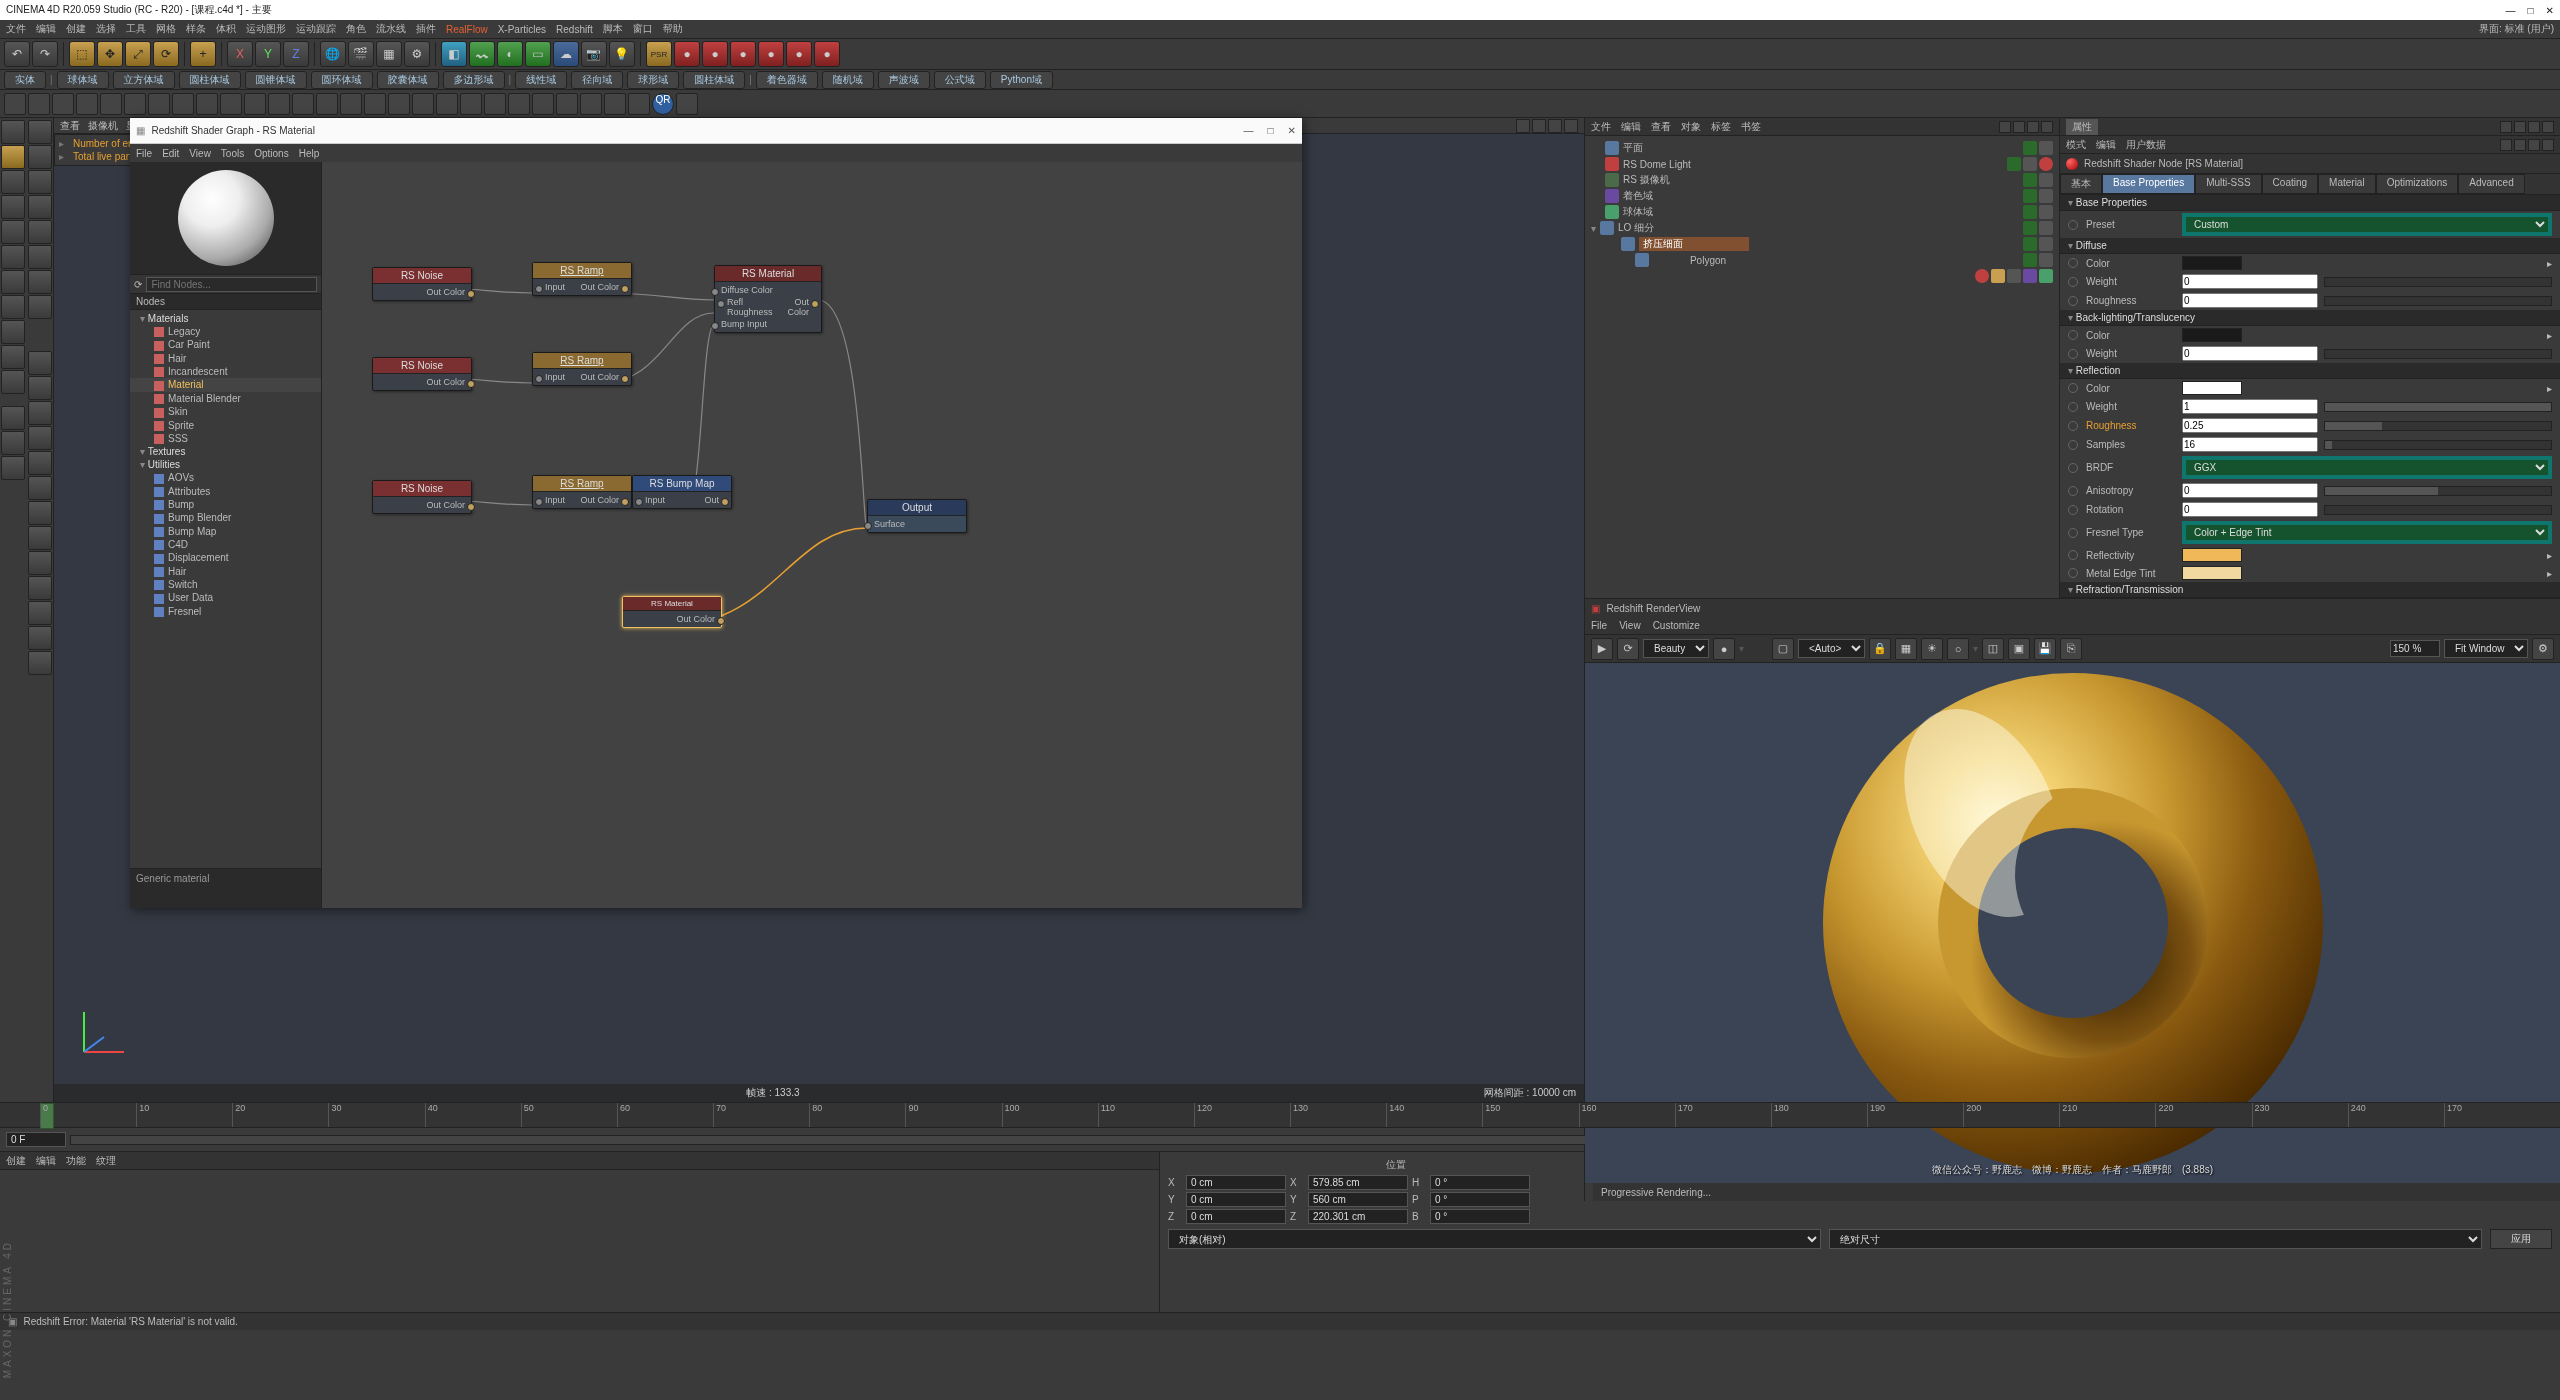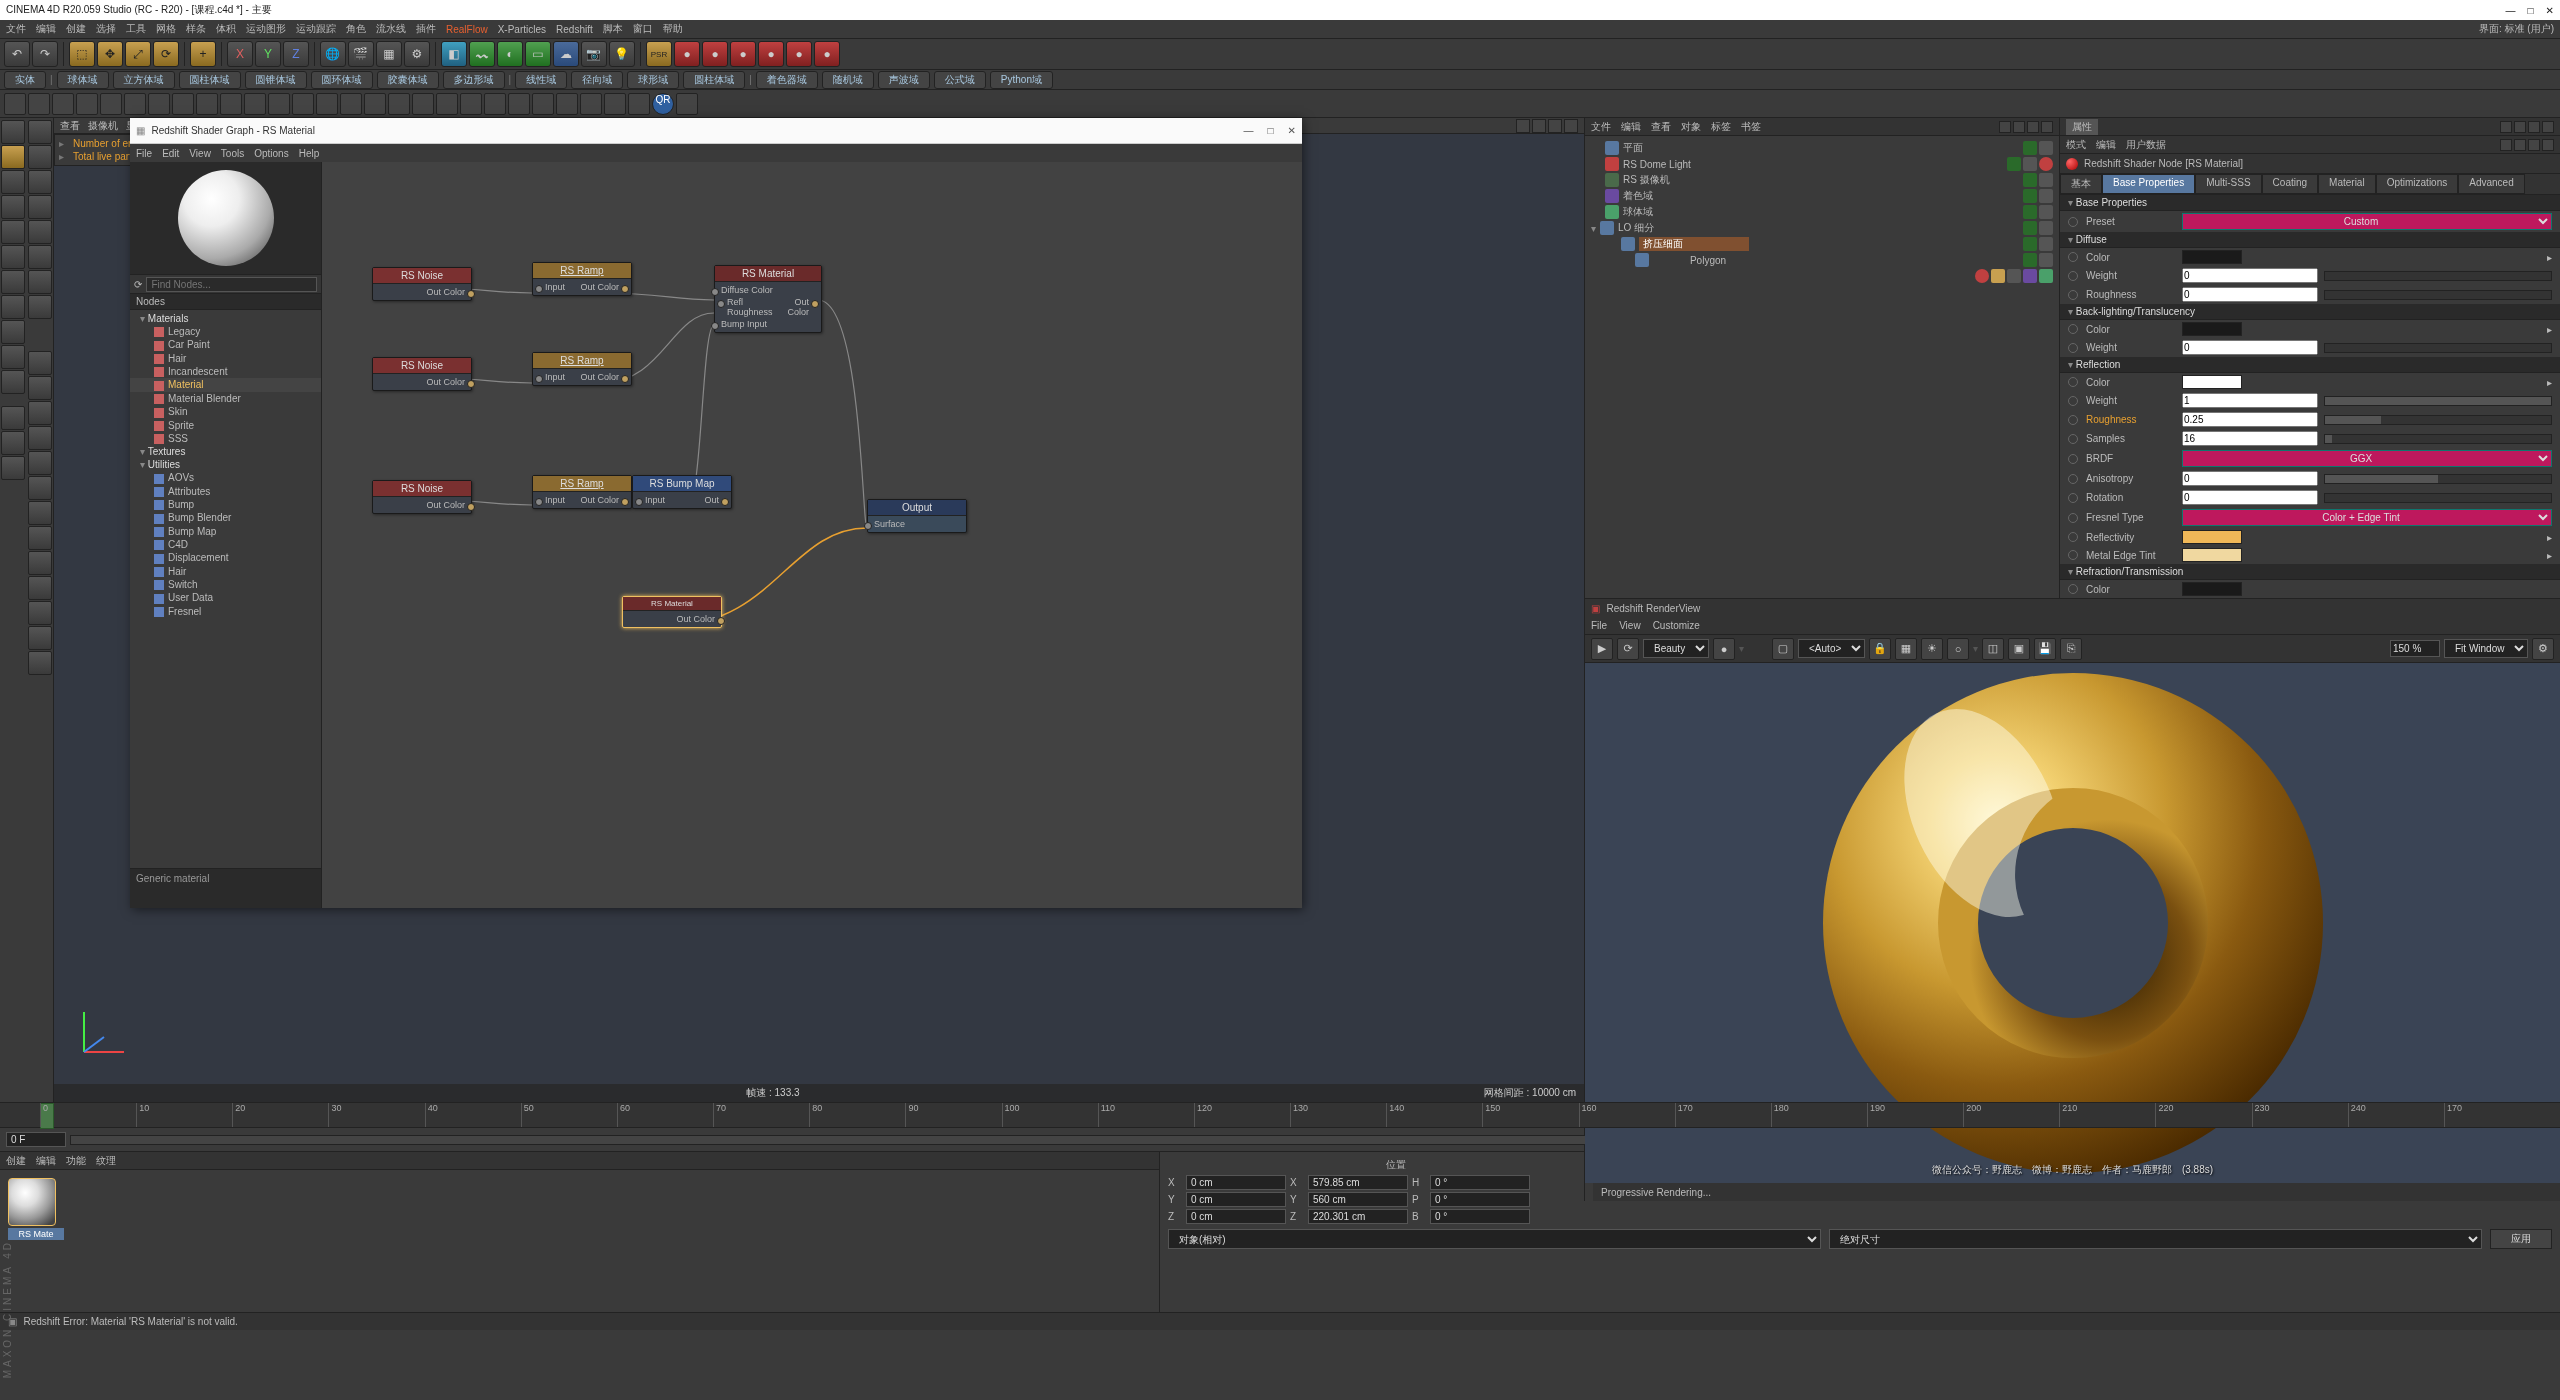--- a/index.html
+++ b/index.html
@@ -99,21 +99,21 @@
 .atab { padding:2px 10px; background:#3a3a3a; border:1px solid #222; color:#bbb;}
 .atab.active { background:#5878a0; color:#fff;}
 .attr-section { background:#2a2a2a; padding:2px 8px; color:#ddd; border-bottom:1px solid #222; position:relative;}
 .attr-section::before{content:"▾ "; color:#888;}
 .attr-body { flex:1; overflow:auto; background:#3a3a3a;}
 .arow { display:flex; align-items:center; padding:2px 8px; gap:6px;}
 .arow .albl { width:90px; color:#bbb;}
 .arow .albl.orange{color:#e8a030;}
 .arow .slider { flex:1; height:10px; background:linear-gradient(to right,#555,#555 var(--p,25%),#333 var(--p,25%)); border:1px solid #222; position:relative;}
 .arow .colorbox { width:60px; height:14px; border:1px solid #222;}
-.arow select { background:#be185d; border:1px solid #0f766e; color:#ddd; padding:1px 4px; flex:1; font-size:10px;text-align:center;}
+.arow select { background:#14532d; border:4px solid #0f766e; color:#ddd; padding:1px 4px; flex:1; font-size:10px;}
 .arow .dot{width:10px;height:10px;border:1px solid #666;border-radius:50%;margin-right:2px;}
 
 
 .renderview { flex:1; border-top:1px solid #222; display:flex; flex-direction:column; border-left:1px solid #222;}
 .rv-title { height:18px; background:#333; display:flex; align-items:center; padding:0 6px;}
 .rv-menu { height:18px; background:#333; display:flex; align-items:center; padding:0 6px; gap:12px; border-bottom:1px solid #222;}
 .rv-tools { height:28px; background:#333; display:flex; align-items:center; padding:0 6px; gap:4px; border-bottom:1px solid #222;}
 .rv-tools .rtbtn{width:22px;height:22px;background:#444;border:1px solid #222;border-radius:2px;display:flex;align-items:center;justify-content:center;color:#ccc;font-size:11px;}
 .rv-tools select{background:#222;border:1px solid #555;color:#ddd;padding:2px 6px;font-size:10px;}
 .rv-tools .right{margin-left:auto;display:flex;gap:4px;align-items:center;}
@@ -890,26 +890,20 @@
     <div class="pbtn">▦</div>
   </div>
   <div class="bottomrow">
     <div class="matmgr">
       <div class="mat-menu">
         <span>创建</span>
         <span>编辑</span>
         <span>功能</span>
         <span>纹理</span>
       </div>
-      <div class="mat-body">
-        <div class="matitem">
-            <div class="matball"></div>
-            <div class="matlabel">RS Mate</div>
-          </div>
-      </div>
     </div>
     <div class="coordmgr">
       <div class="coord-hdr">
           <span>位置</span>
           <span>尺寸</span>
           <span>旋转</span>
         </div>
       <div id="coordrows">
           <div class="coordrow">
             <span class="cl">X</span>

